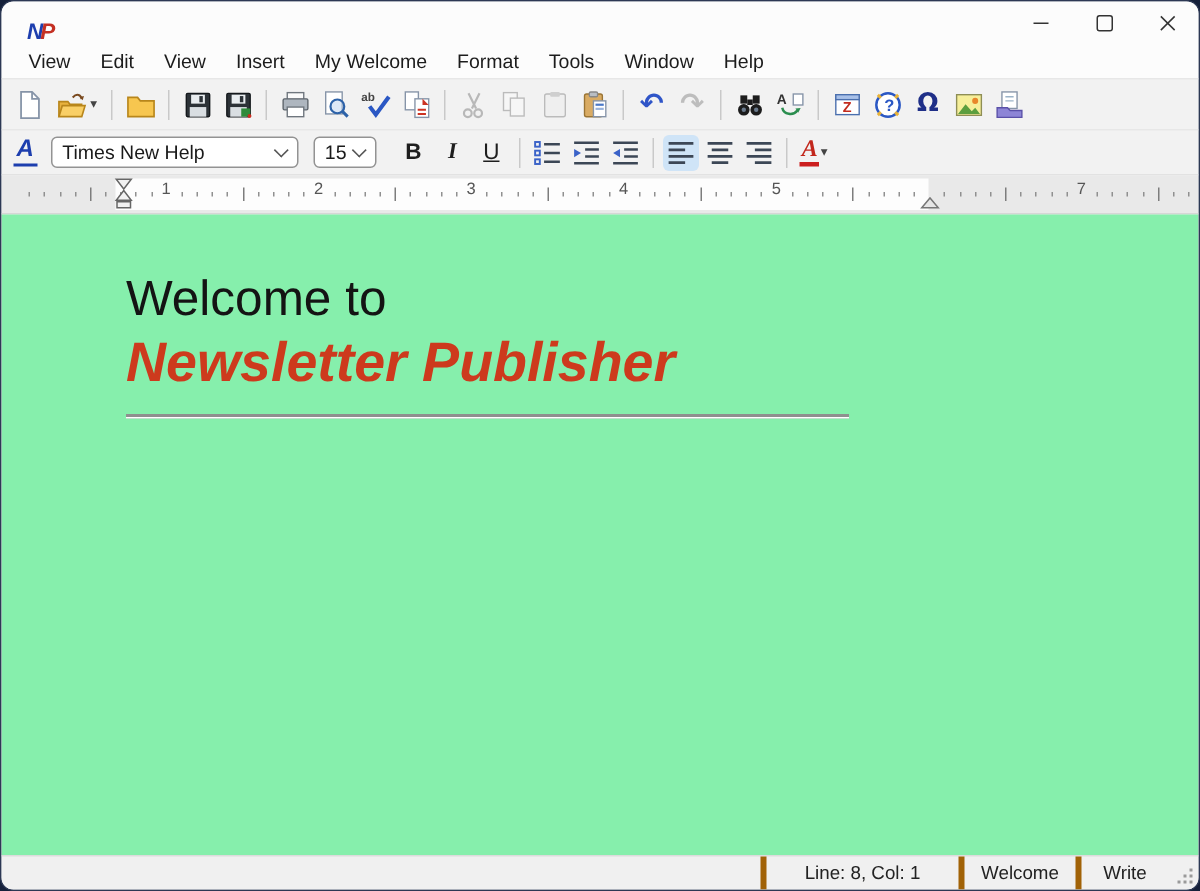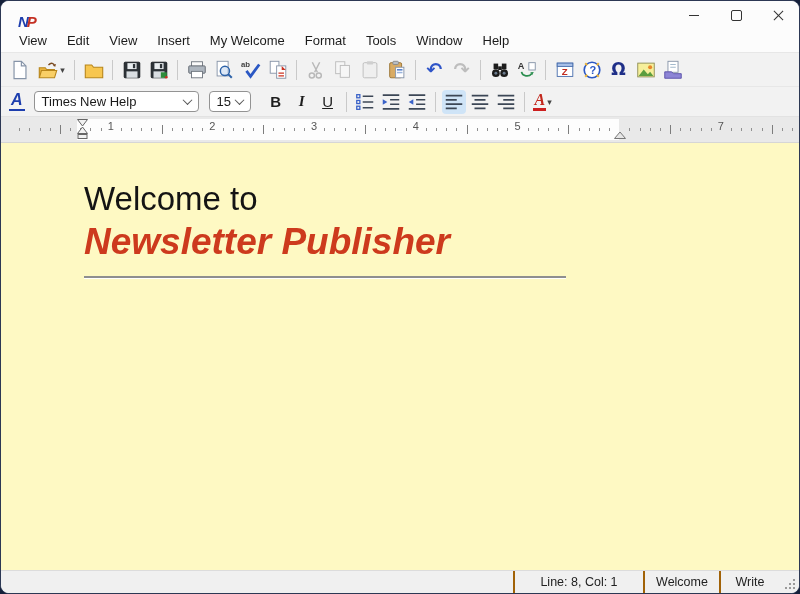--- a/index.html
+++ b/index.html
@@ -57,29 +57,29 @@
   
   .ruler{height:25px;background:#e9e9e9;border-bottom:1px solid #d6d6d6;position:relative;flex:0 0 auto;overflow:hidden}
   .ruler-active{position:absolute;left:76px;width:542px;top:2px;bottom:2px;background:#fdfdfd}
   .ruler-ticks{position:absolute;inset:0}
   .rtick{position:absolute;top:11px;width:1px;height:3px;background:#909090;display:block}
   .rtick.tall{top:8px;height:9px;background:#7d7d7d}
   .rnum{position:absolute;top:4px;transform:translateX(-50%);font-size:11px;color:#555;line-height:1}
   .indent-marker{position:absolute;left:75px;top:1px}
   .rmarker{position:absolute;left:612px;top:14px}
   
-  .docarea{flex:1 1 auto;background:#fef9c3;position:relative}
+  .docarea{flex:1 1 auto;background:#86efac;position:relative}
   .doc-h1{position:absolute;left:83px;top:39px;font-size:33px;color:#141414;line-height:1;white-space:nowrap}
   .doc-h2{position:absolute;left:83px;top:80px;font-size:37px;font-weight:bold;font-style:italic;line-height:1;white-space:nowrap}
   .doc-hr{position:absolute;left:83px;top:133px;width:482px;height:2px;background:#8f8f8f;border-bottom:1px solid #fff}
   .doc-tagline{position:absolute;left:83px;top:151px;font-family:"Liberation Serif",serif;font-style:italic;font-size:21px;color:#131313;white-space:nowrap}
   
   .statusbar{height:22px;background:#f0f0f0;border-top:1px solid #dcdcdc;display:flex;align-items:stretch;font-size:12.5px;color:#222;flex:0 0 auto}
   .s-spacer{flex:1}
-  .scell{display:flex;align-items:center;justify-content:center;border-left:2px solid #a16207;padding:0 8px;white-space:nowrap}
+  .scell{display:flex;align-items:center;justify-content:center;border-left:4px solid #a16207;padding:0 8px;white-space:nowrap}
   .scell.c1{width:112px}.scell.c2{width:58px}.scell.c3{width:42px}
   .grip{width:20px;position:relative}
   .grip i{position:absolute;width:2px;height:2px;background:#9a9a9a;display:block}
   .g1{right:4px;bottom:4px}.g2{right:8px;bottom:4px}.g3{right:12px;bottom:4px}
   .g4{right:4px;bottom:8px}.g5{right:8px;bottom:8px}.g6{right:4px;bottom:12px}
 </style>
 </head>
 <body>
 
 <div class="window">

